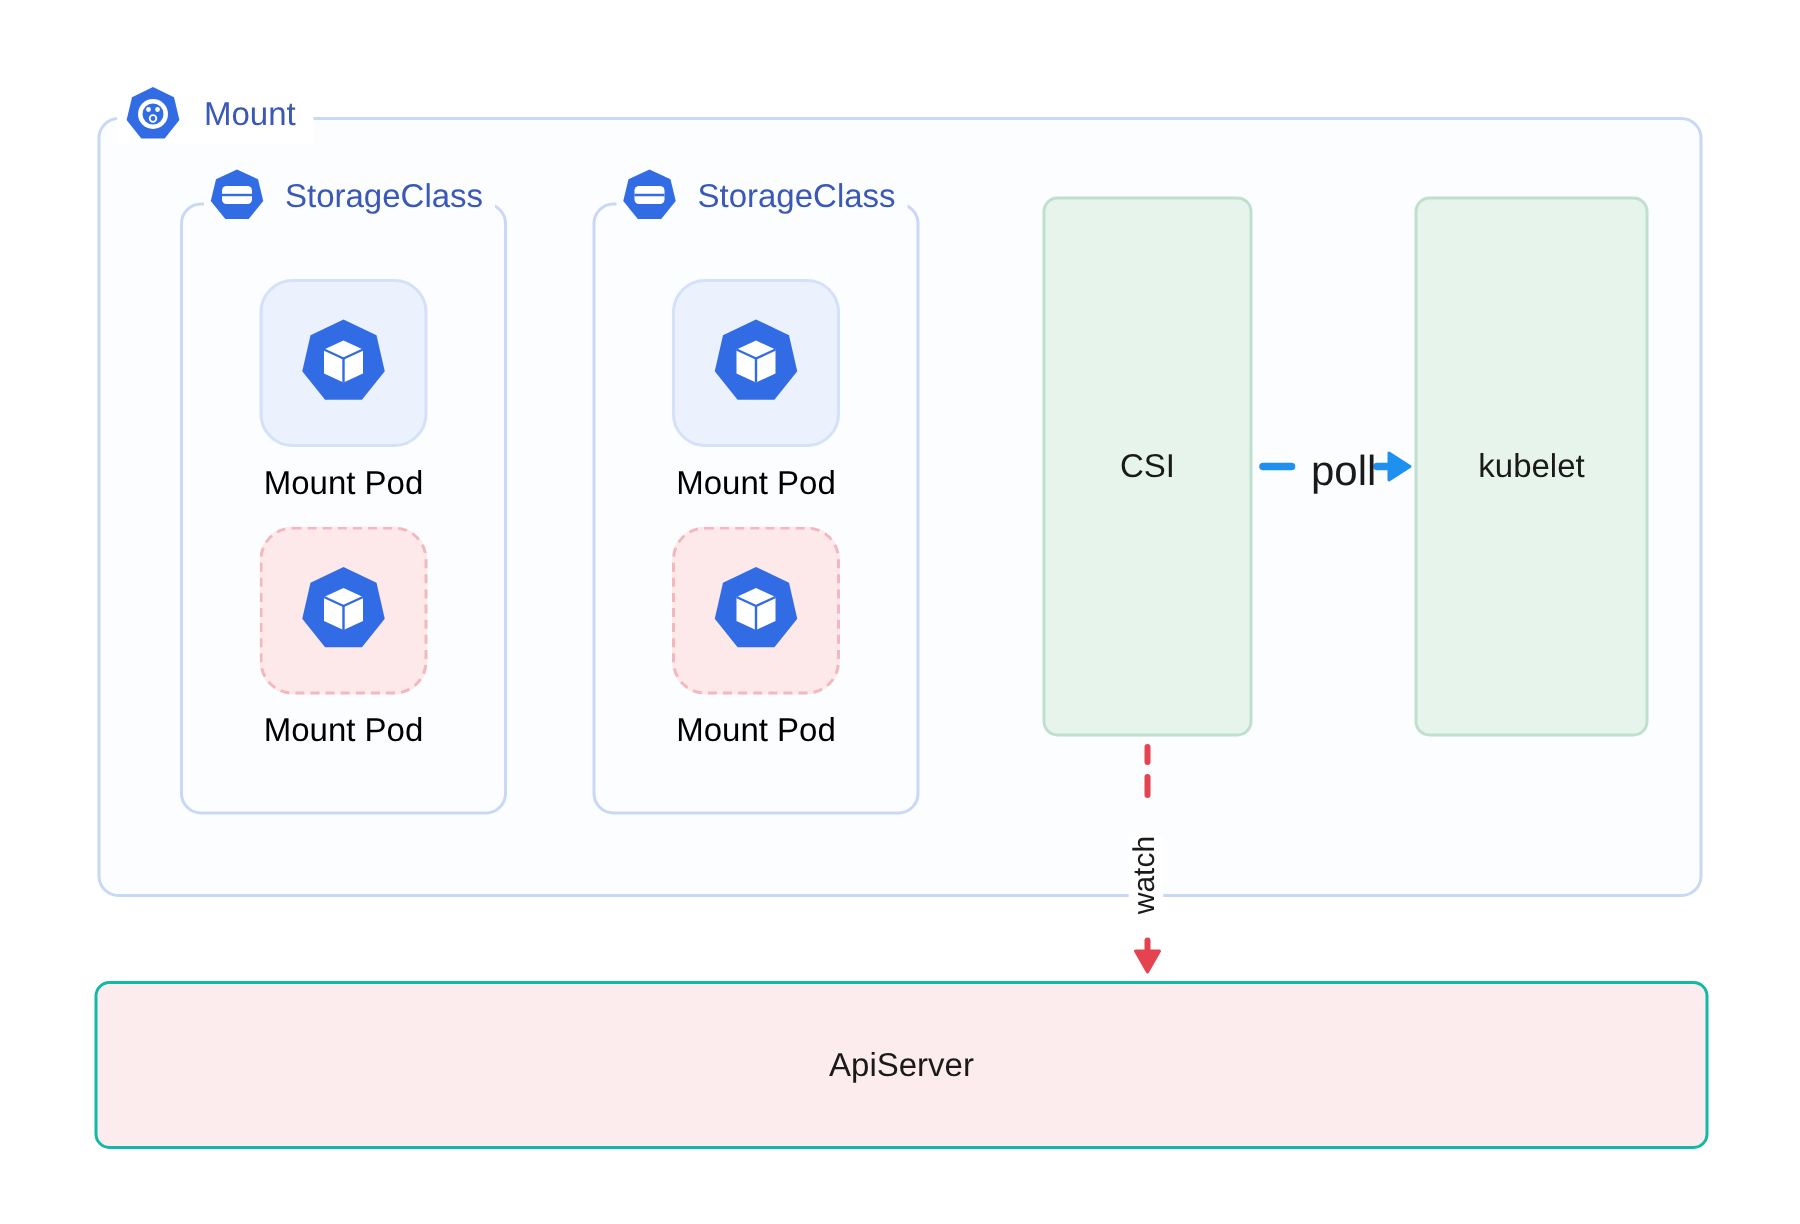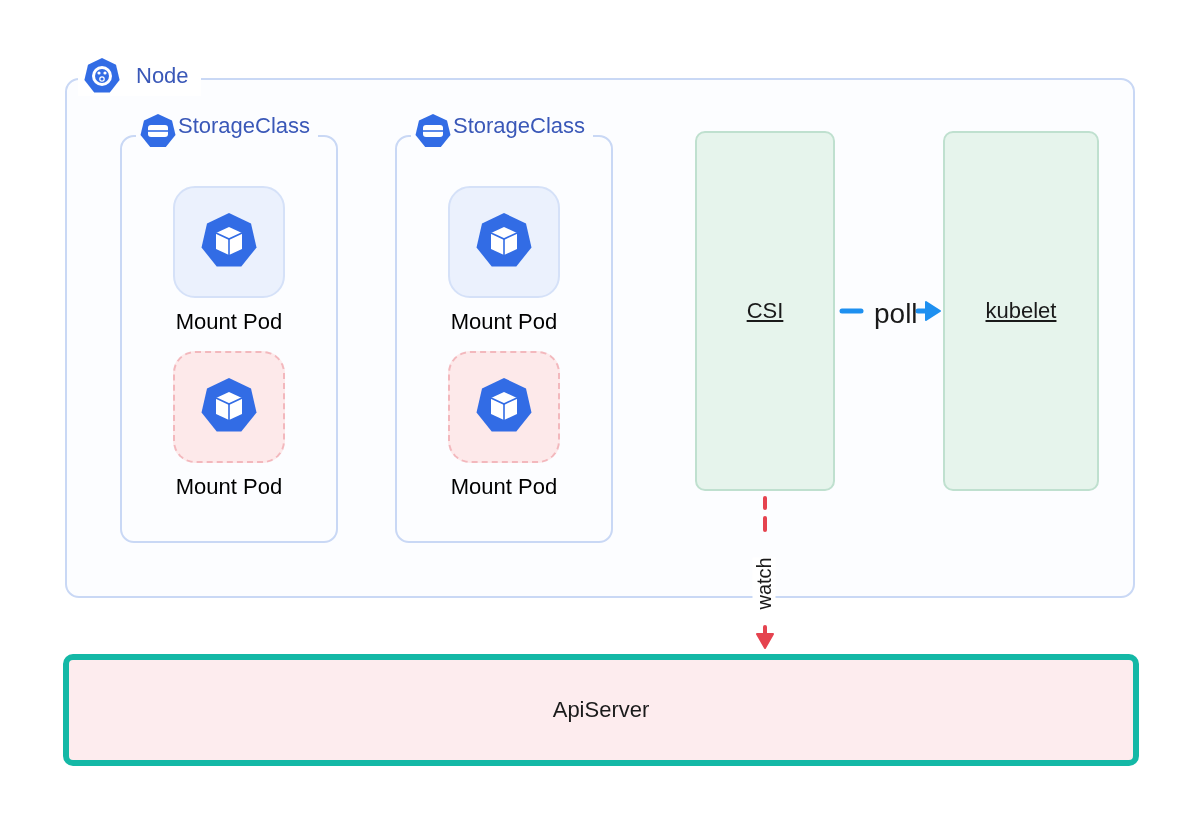--- a/index.html
+++ b/index.html
@@ -15,38 +15,38 @@
   .node-label-wrap {
     left: 78px; top: 56px; height: 40px; padding: 0 12px 0 4px; background: #ffffff;
     display: flex; align-items: center; gap: 14px;
   }
   .node-label { font-size: 22px; color: #3a58b8; }
   .sc-box {
     width: 218px; height: 408px; border: 2px solid #c9d8f5; border-radius: 14px;
     background: #fcfdff; box-sizing: border-box;
   }
   .sc-label-wrap {
-    height: 36px; display: flex; align-items: flex-start; padding: 0 8px 0 2px; background: #fcfdff;
+    height: 36px; display: flex; align-items: center; gap: 12px; padding: 0 8px 0 2px; background: #fcfdff;
   }
   .sc-label { font-size: 22px; color: #3a58b8; }
   .pod-tile {
     width: 112px; height: 112px; border-radius: 22px; box-sizing: border-box;
     display: flex; align-items: center; justify-content: center;
   }
   .pod-tile.solid { background: #ebf1fd; border: 2px solid #d5e1f8; }
   .pod-tile.dashed { background: #fde9ea; border: 2px dashed #f3b8bd; }
   .pod-label { width: 200px; text-align: center; font-size: 22px; color: #000000; }
   .green-box {
     background: #e6f4ec; border: 2px solid #bfe0cf; border-radius: 10px; box-sizing: border-box;
     display: flex; align-items: center; justify-content: center;
-    font-size: 22px; color: #1a1a1a; text-decoration: underline;
+    font-size: 22px; color: #1a1a1a;
   }
   .api-box {
     left: 63px; top: 654px; width: 1076px; height: 112px;
-    background: #fdecee; border: 6px solid #14b8a6; border-radius: 10px; box-sizing: border-box;
+    background: #fdecee; border: 2px solid #14b8a6; border-radius: 10px; box-sizing: border-box;
     display: flex; align-items: center; justify-content: center; font-size: 22px; color: #1a1a1a;
   }
   .poll-label { font-size: 28px; color: #1a1a1a; }
   .watch-label {
     font-size: 20px; color: #1a1a1a; transform: rotate(-90deg); transform-origin: center;
     white-space: nowrap;
   }
 </style>
 </head>
 <body>
@@ -54,21 +54,21 @@
 <div class="abs node-box"></div>
 <div class="abs node-label-wrap">
   <svg width="40" height="40" viewBox="0 0 40 40">
     <polygon points="20,2 34,8.8 37.6,24 27.8,36.4 12.2,36.4 2.4,24 6,8.8" fill="#326ce5"></polygon>
     <circle cx="20" cy="20" r="10" fill="#ffffff"></circle>
     <circle cx="20" cy="20" r="7" fill="#326ce5"></circle>
     <circle cx="17" cy="17" r="1.6" fill="#ffffff"></circle>
     <circle cx="23" cy="17" r="1.6" fill="#ffffff"></circle>
     <circle cx="20" cy="23" r="2.2" fill="none" stroke="#ffffff" stroke-width="1.2"></circle>
   </svg>
-  <span class="node-label">Node</span>
+  <span class="node-label">Mount</span>
 </div>
 
 <div class="abs sc-box" style="left:120px; top:135px;"></div>
 <div class="abs sc-label-wrap" style="left:136px; top:113px;">
   <svg width="40" height="38" viewBox="0 0 40 38">
     <polygon points="20,1 34,7.5 37.5,22 27.8,34 12.2,34 2.5,22 6,7.5" fill="#326ce5"></polygon>
     <rect x="10" y="12" width="20" height="12" rx="3" fill="#ffffff"></rect>
     <line x1="10" y1="18" x2="30" y2="18" stroke="#326ce5" stroke-width="1.6"></line>
   </svg>
   <span class="sc-label">StorageClass</span>

